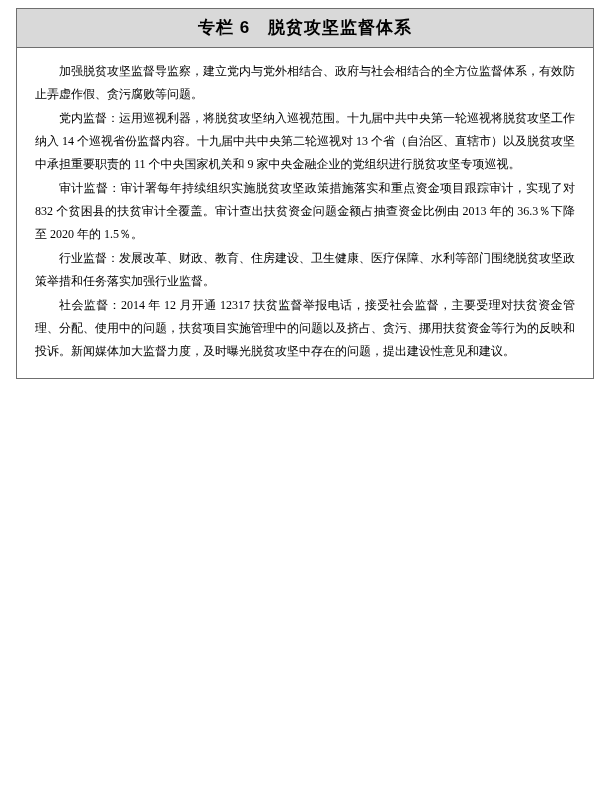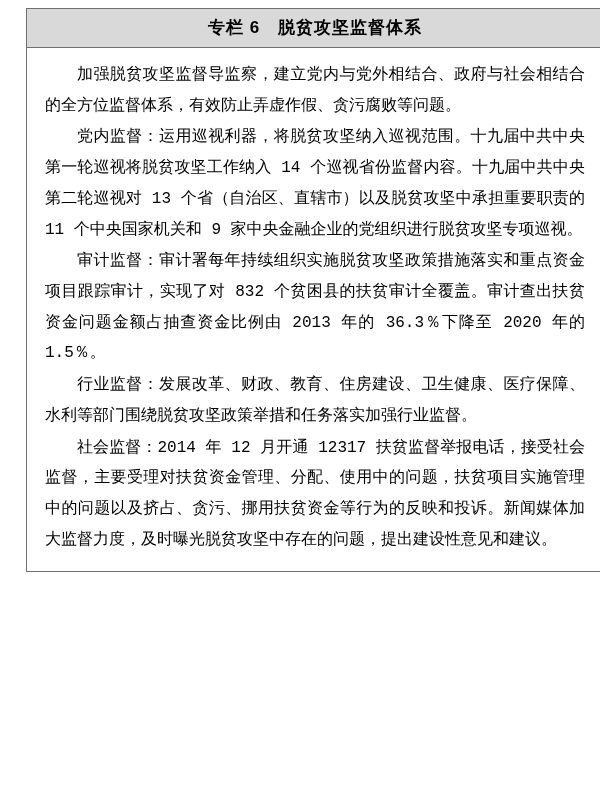--- a/index.html
+++ b/index.html
@@ -11,21 +11,21 @@
     width: 600px;
     height: 786px;
     font-family: "Liberation Serif", "DejaVu Serif", serif;
     color: #000000;
   }
   .page {
     position: relative;
     width: 600px;
     height: 786px;
     box-sizing: border-box;
-    padding: 8px 10px 10px 26px;
+    padding: 8px 10px 10px 16px;
   }
   .box {
     border: 1px solid #6f6f6f;
     width: 578px;
     box-sizing: border-box;
     background: #ffffff;
   }
   .box-header {
     background: #d9d9d9;
     border-bottom: 1px solid #6f6f6f;
@@ -37,26 +37,26 @@
     font-family: "Liberation Sans", "DejaVu Sans", sans-serif;
   }
   .box-header .hdr-inner {
     display: inline-block;
   }
   .box-body {
     padding: 12px 18px 14px 18px;
   }
   p.para {
     margin: 0 0 1px 0;
-    font-size: 16px;
+    font-size: 12px;
     line-height: 1.92;
     text-align: justify;
     text-justify: inter-ideograph;
     text-indent: 2em;
-    font-family: Liberation Mono, monospace;
+    font-family: Liberation Serif, serif;
   }
 </style>
 </head>
 <body>
 
 <div class="page">
   <div class="box">
     <div class="box-header">
       <span class="hdr-inner">专栏 6　脱贫攻坚监督体系</span>
     </div>

